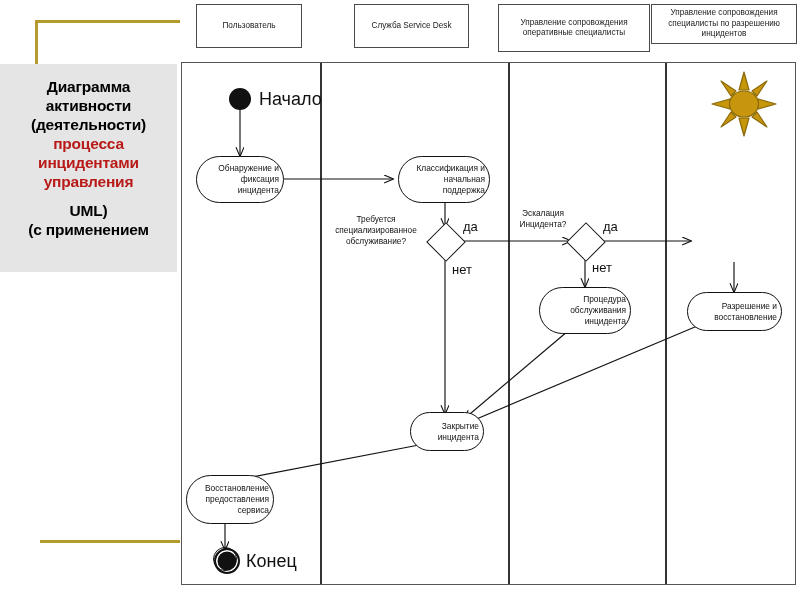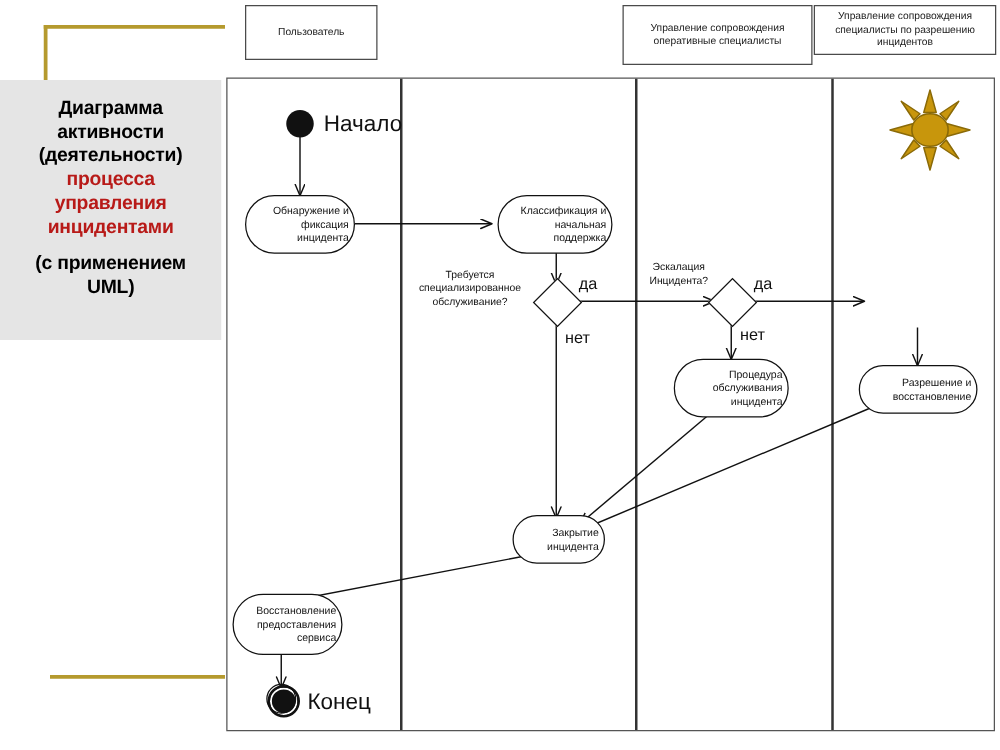--- a/index.html
+++ b/index.html
@@ -183,29 +183,32 @@
 
   <div class="bracket-h" style="left:35px; top:20px; width:145px; height:3px;"></div>
   <div class="bracket-v" style="left:35px; top:20px; width:3px; height:48px;"></div>
   <div class="bracket-h" style="left:40px; top:540px; width:140px; height:3px;"></div>
 
   <div id="title-box">
     <span class="ln blk">Диаграмма</span>
     <span class="ln blk">активности</span>
     <span class="ln blk">(деятельности)</span>
     <span class="ln red">процесса</span>
+    <span class="ln red">инцидентами</span>
     <span class="ln red">управления</span>
-    <span class="ln red">инцидентами</span>
     <span class="gap"></span>
+    <span class="ln blk">UML)</span>
     <span class="ln blk">(с применением</span>
-    <span class="ln blk">UML)</span>
   </div>
 
   <div class="lane-head" style="left:196px; width:106px; height:44px;">
     <span>Пользователь</span>
+  </div>
+  <div class="lane-head" style="left:354px; width:115px; height:44px;">
+    <span>Служба Service Desk</span>
   </div>
   <div class="lane-head" style="left:498px; width:152px; height:48px;">
     <span>Управление сопровождения оперативные специалисты</span>
   </div>
   <div class="lane-head" style="left:651px; width:146px; height:40px;">
     <span>Управление сопровождения специалисты по разрешению инцидентов</span>
   </div>
 
   <div id="frame">
     <div class="lane-div" style="left:138px;"></div>

